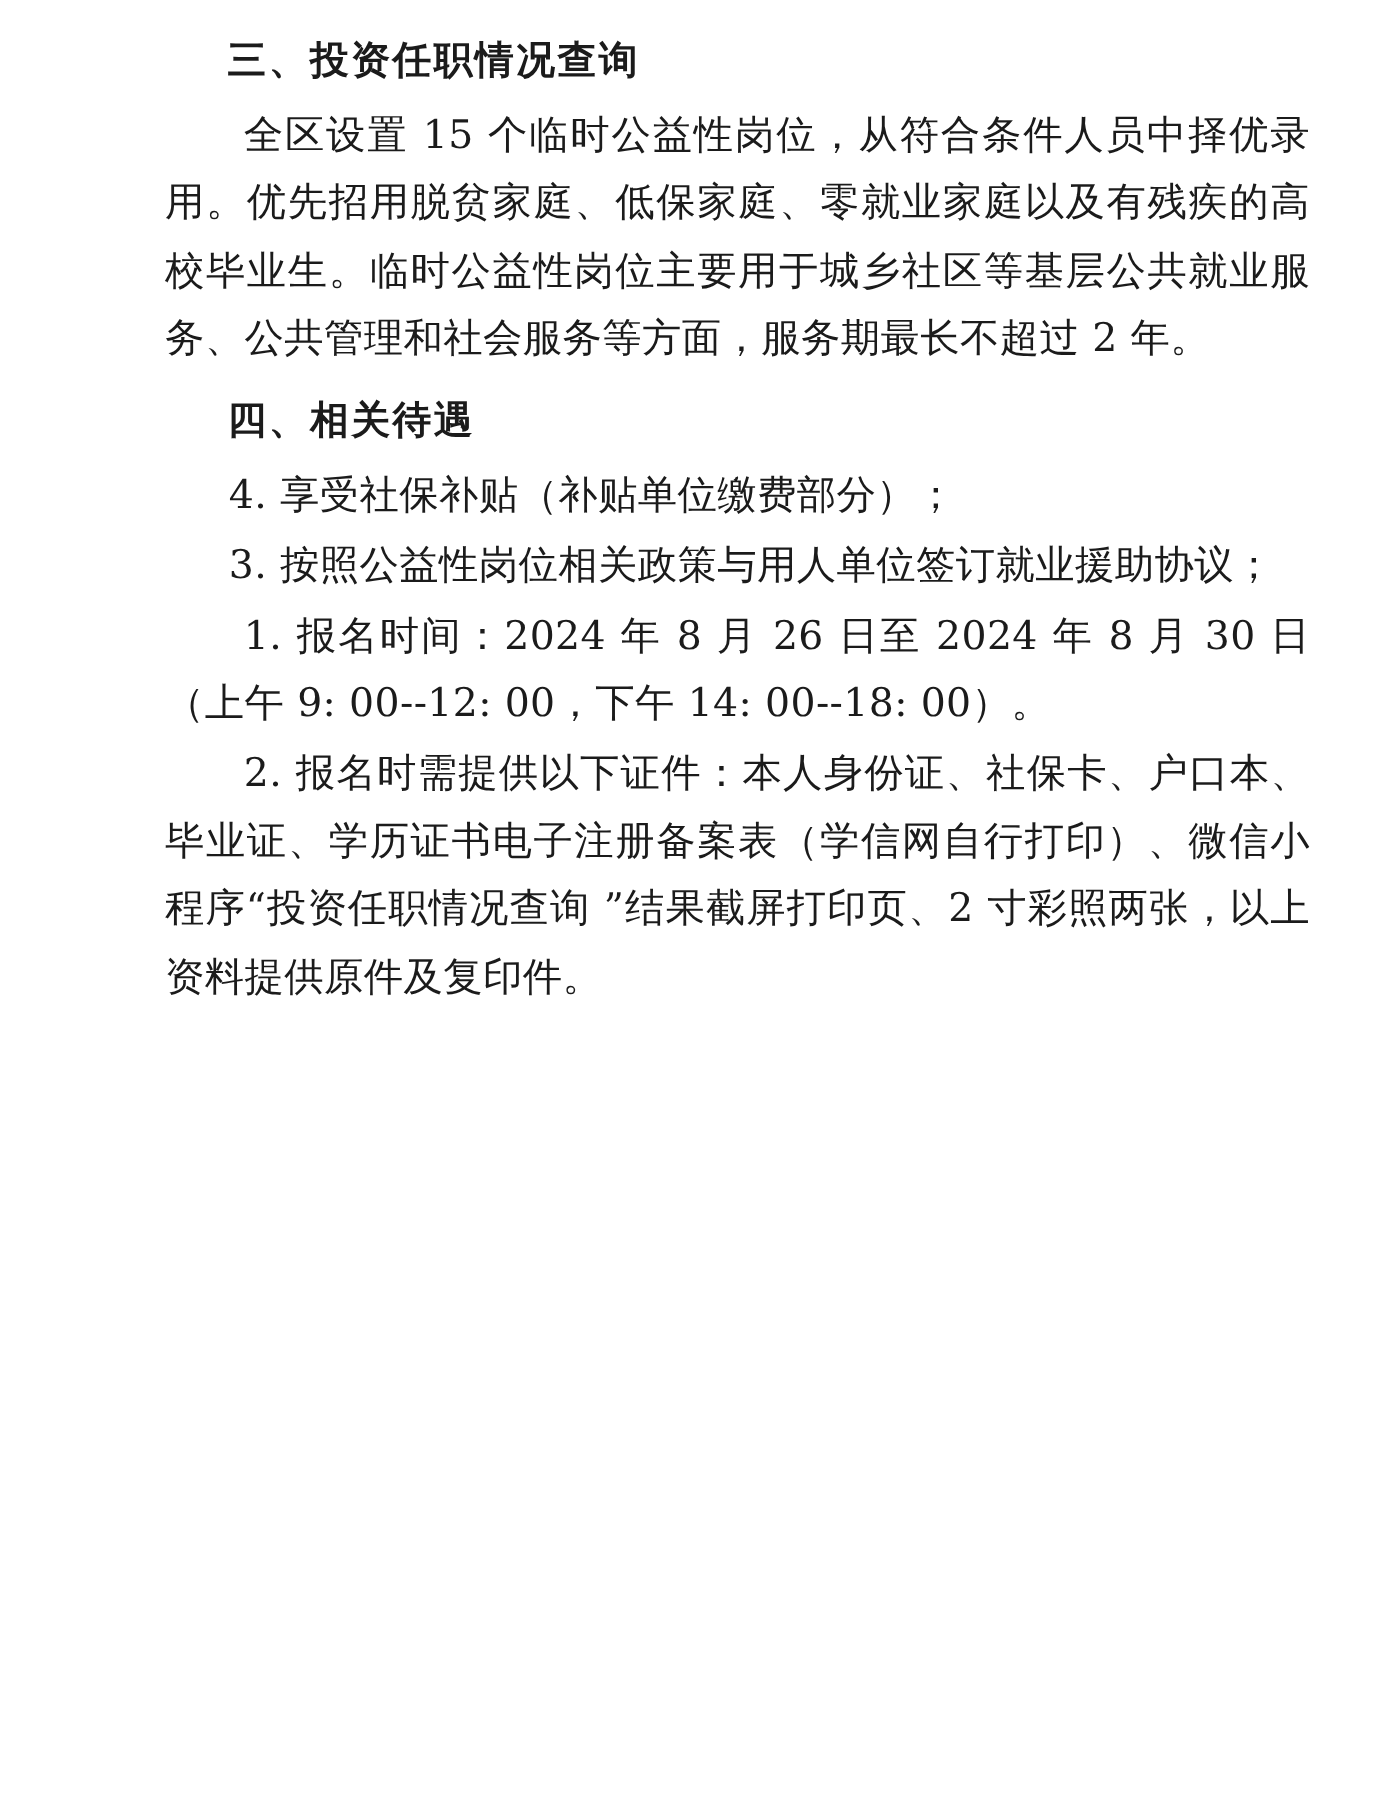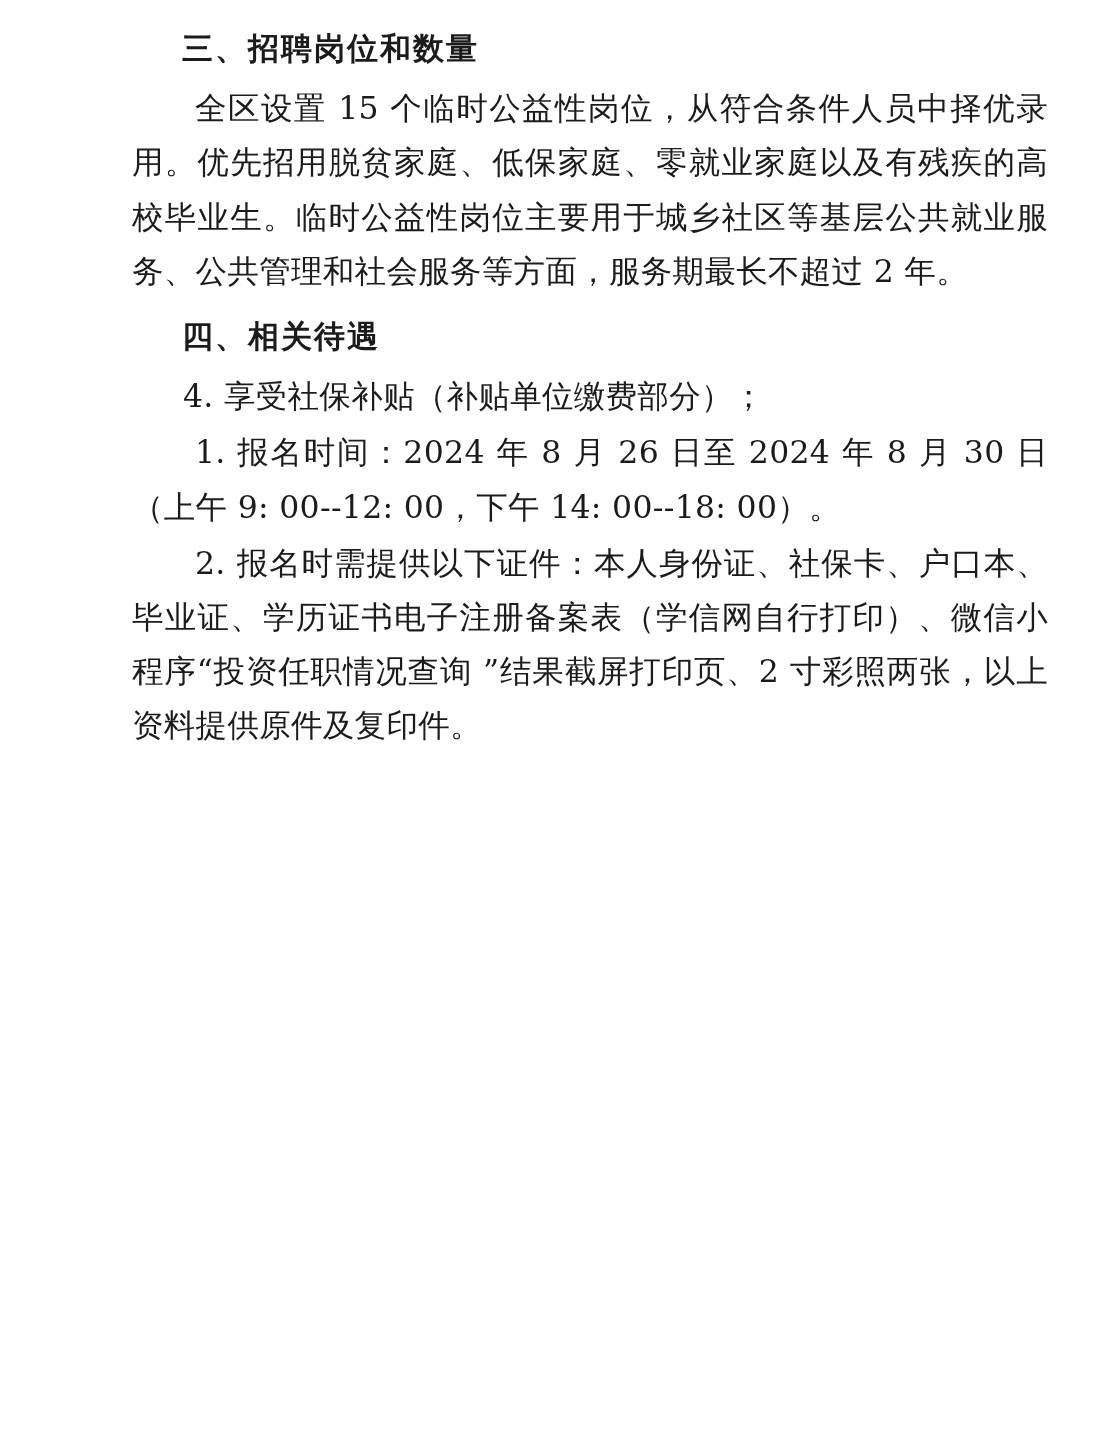--- a/index.html
+++ b/index.html
@@ -45,26 +45,27 @@
     text-indent: 2em;
   }
 </style>
 </head>
 <body>
 
 <div class="page">
   <div class="doc">
 
 
-    <p class="heading">三、招聘岗位和数量</p>
+    <p class="heading">三、投资任职情况查询</p>
 
     <p class="para">全区设置 15 个临时公益性岗位，从符合条件人员中择优录用。优先招用脱贫家庭、低保家庭、零就业家庭以及有残疾的高校毕业生。临时公益性岗位主要用于城乡社区等基层公共就业服务、公共管理和社会服务等方面，服务期最长不超过 2 年。</p>
 
     <p class="heading">四、相关待遇</p>
 
     <p class="item">4. 享受社保补贴（补贴单位缴费部分）；</p>
+    <p class="item">3. 按照公益性岗位相关政策与用人单位签订就业援助协议；</p>
 
 
     <p class="para">1. 报名时间：2024 年 8 月 26 日至 2024 年 8 月 30 日（上午 9: 00--12: 00，下午 14: 00--18: 00）。</p>
     <p class="para">2. 报名时需提供以下证件：本人身份证、社保卡、户口本、毕业证、学历证书电子注册备案表（学信网自行打印）、微信小程序“投资任职情况查询 ”结果截屏打印页、2 寸彩照两张，以上资料提供原件及复印件。</p>
 
   </div>
 </div>
 
 </body></html>

